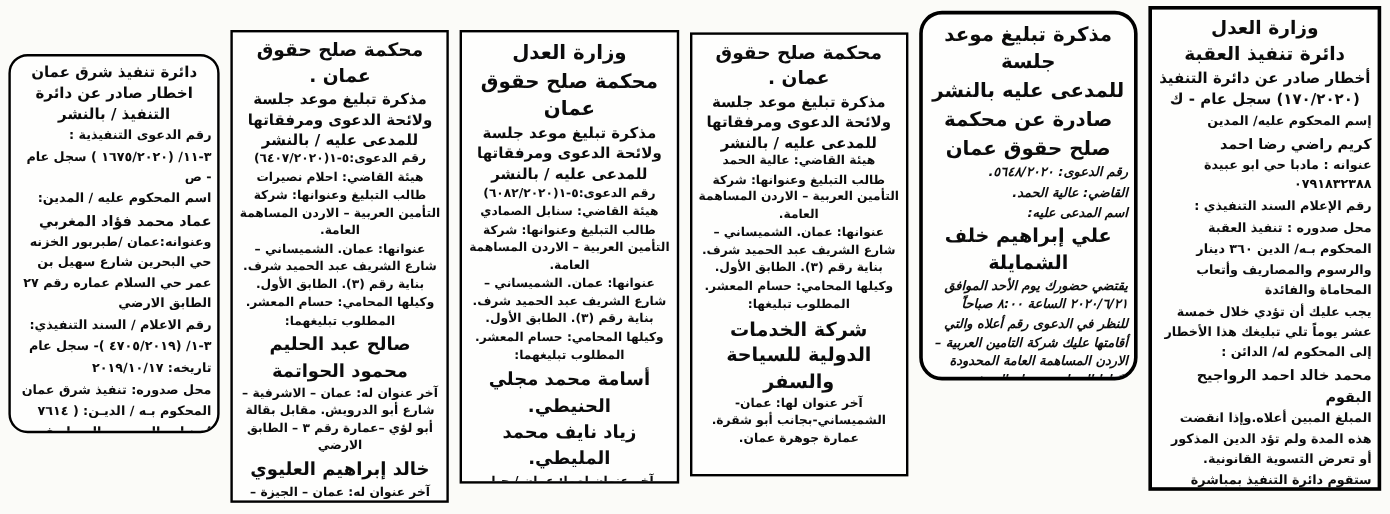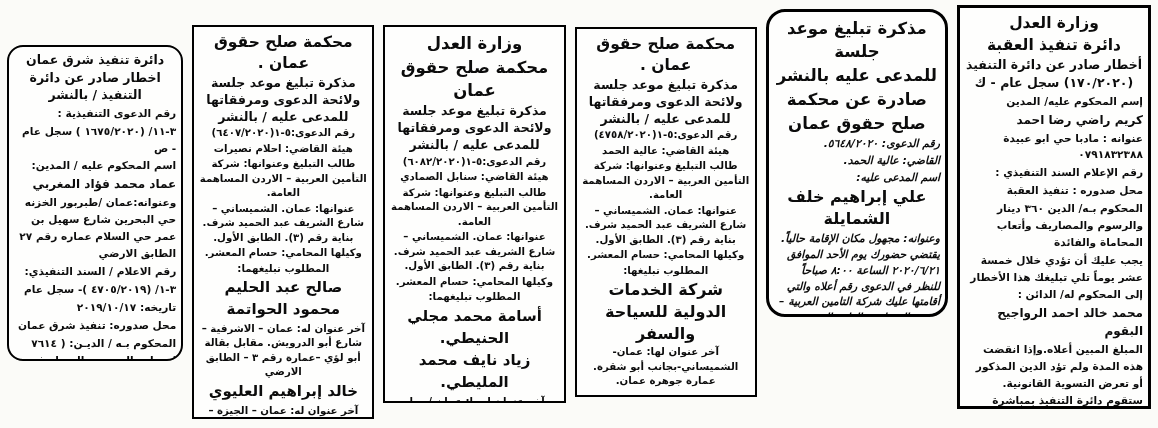--- a/index.html
+++ b/index.html
@@ -82,40 +82,38 @@
       <div class="ln sm">وكيلها المحامي: حسام المعشر.</div>
       <div class="ln sm">المطلوب تبليغهما:</div>
       <div class="ln name">أسامة محمد مجلي الحنيطي.</div>
       <div class="ln name">زياد نايف محمد المليطي.</div>
       <div class="ln sm">آخر عنوان لهما: عمان / جبل الحسين – مجمع البنوراما – الطابق الثالث.</div>
     </article>
 
   <article class="notice c-d" dir="rtl">
       <div class="ln h1">محكمة صلح حقوق عمان .</div>
       <div class="ln h2">مذكرة تبليغ موعد جلسة ولائحة الدعوى ومرفقاتها للمدعى عليه / بالنشر</div>
-      <div class="ln sm">رقم الدعوى:٥-١(٤٧٥٨/٢٠٢٠)</div>
       <div class="ln sm">هيئة القاضي: عالية الحمد</div>
       <div class="ln sm">طالب التبليغ وعنوانها: شركة التأمين العربية – الاردن المساهمة العامة.</div>
       <div class="ln sm">عنوانها: عمان. الشميساني – شارع الشريف عبد الحميد شرف. بناية رقم (٣). الطابق الأول.</div>
       <div class="ln sm">وكيلها المحامي: حسام المعشر.</div>
       <div class="ln sm">المطلوب تبليغها:</div>
       <div class="ln xl">شركة الخدمات الدولية للسياحة والسفر</div>
       <div class="ln sm">آخر عنوان لها: عمان- الشميساني-بجانب أبو شقرة. عمارة جوهرة عمان.</div>
     </article>
 
   <article class="notice c-e" dir="rtl">
       <div class="ln h1b">مذكرة تبليغ موعد جلسة</div>
       <div class="ln h1b">للمدعى عليه بالنشر</div>
       <div class="ln h1b">صادرة عن محكمة</div>
       <div class="ln h1b">صلح حقوق عمان</div>
       <div class="ln n">رقم الدعوى: ٥٦٤٨/٢٠٢٠.</div>
       <div class="ln n">القاضي: عالية الحمد.</div>
       <div class="ln n">اسم المدعى عليه:</div>
       <div class="ln xl">علي إبراهيم خلف الشمايلة</div>
-      <div class="ln n">وعنوانه: مجهول مكان الإقامة حالياً.</div>
       <div class="ln n">يقتضي حضورك يوم الأحد الموافق ٢٠٢٠/٦/٢١ الساعة ٨:٠٠ صباحاً للنظر في الدعوى رقم أعلاه والتي أقامتها عليك شركة التامين العربية – الاردن المساهمة العامة المحدودة وكيلها المحامي حسام المعشر.</div>
       <div class="ln n">فإذا لم تحضر في الموعد المحدد تطبق عليك الأحكام المنصوص عليها في قانون محاكم الصلح وقانون أصول المحاكمات المدنية.</div>
     </article>
 
   <article class="notice c-f" dir="rtl">
       <div class="ln h1">وزارة العدل</div>
       <div class="ln h1">دائرة تنفيذ العقبة</div>
       <div class="ln h2">أخطار صادر عن دائرة التنفيذ</div>
       <div class="ln h2">(١٧٠/٢٠٢٠) سجل عام - ك</div>
       <div class="ln nr">إسم المحكوم عليه/ المدين</div>

